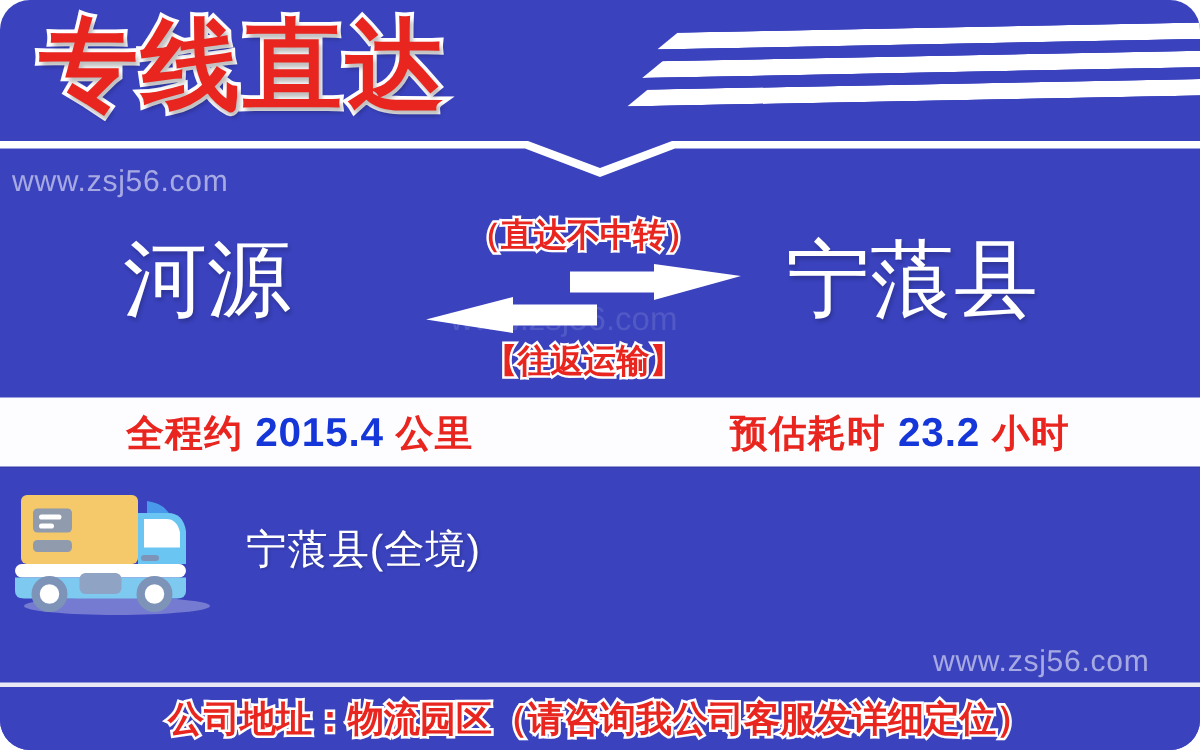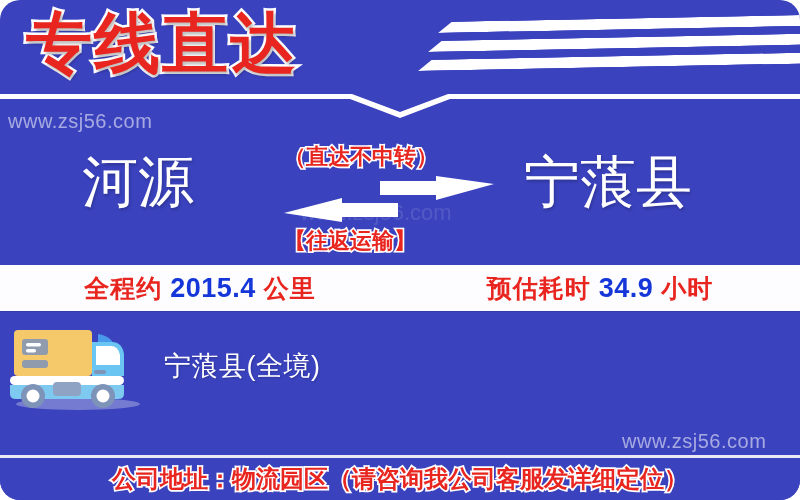--- a/index.html
+++ b/index.html
@@ -80,21 +80,21 @@
     color: rgba(255,255,255,0.12);
     font-size: 22px;
     white-space: nowrap;
     pointer-events: none;
   }
 
   
   .route {
     position: absolute;
     left: 0; top: 140px;
-    width: 800px; height: 120px; font-family: Liberation Mono, monospace;
+    width: 800px; height: 120px;
   }
   .city {
     position: absolute;
     top: 14px;
     color: #ffffff;
     font-size: 56px;
     line-height: 1.15;
     white-space: nowrap;
     text-shadow: 1px 2px 3px rgba(0,0,0,0.22);
   }
@@ -102,20 +102,21 @@
   .city-dest   { left: 524px; }
 
   .route-mid {
     position: absolute;
     left: 284px; top: 0;
     width: 210px; height: 120px;
   }
   .badge {
     position: absolute;
     width: 210px;
+    text-align: center;
     color: #e8251f;
     font-size: 22px;
     font-weight: bold;
     letter-spacing: 0px;
     -webkit-text-stroke: 3.2px #ffffff;
     paint-order: stroke fill;
     white-space: nowrap;
   }
   .badge-top { top: 2px; }
   .badge-bottom { top: 86px; }
@@ -237,21 +238,21 @@
   </div>
 
   <div class="infobar">
     <div class="infobar-cell">
       <span class="lbl">全程约</span>
       <span class="val">2015.4</span>
       <span class="lbl">公里</span>
     </div>
     <div class="infobar-cell">
       <span class="lbl">预估耗时</span>
-      <span class="val">34.9</span>
+      <span class="val">23.2</span>
       <span class="lbl">小时</span>
     </div>
   </div>
 
   <div class="coverage">
     <svg class="truck-icon" viewBox="0 0 140 92">
       <ellipse cx="72" cy="84" rx="62" ry="6" fill="#ffffff" opacity="0.30"></ellipse>
       <path d="M92,14 q16,2 18,18 l0,30 l-18,0 Z" fill="#4aa3f0" opacity="0.9"></path>
       <rect x="8" y="10" width="78" height="46" rx="4" fill="#f5c96a"></rect>
       <rect x="16" y="19" width="26" height="16" rx="3" fill="#7e93b8" opacity="0.85"></rect>

